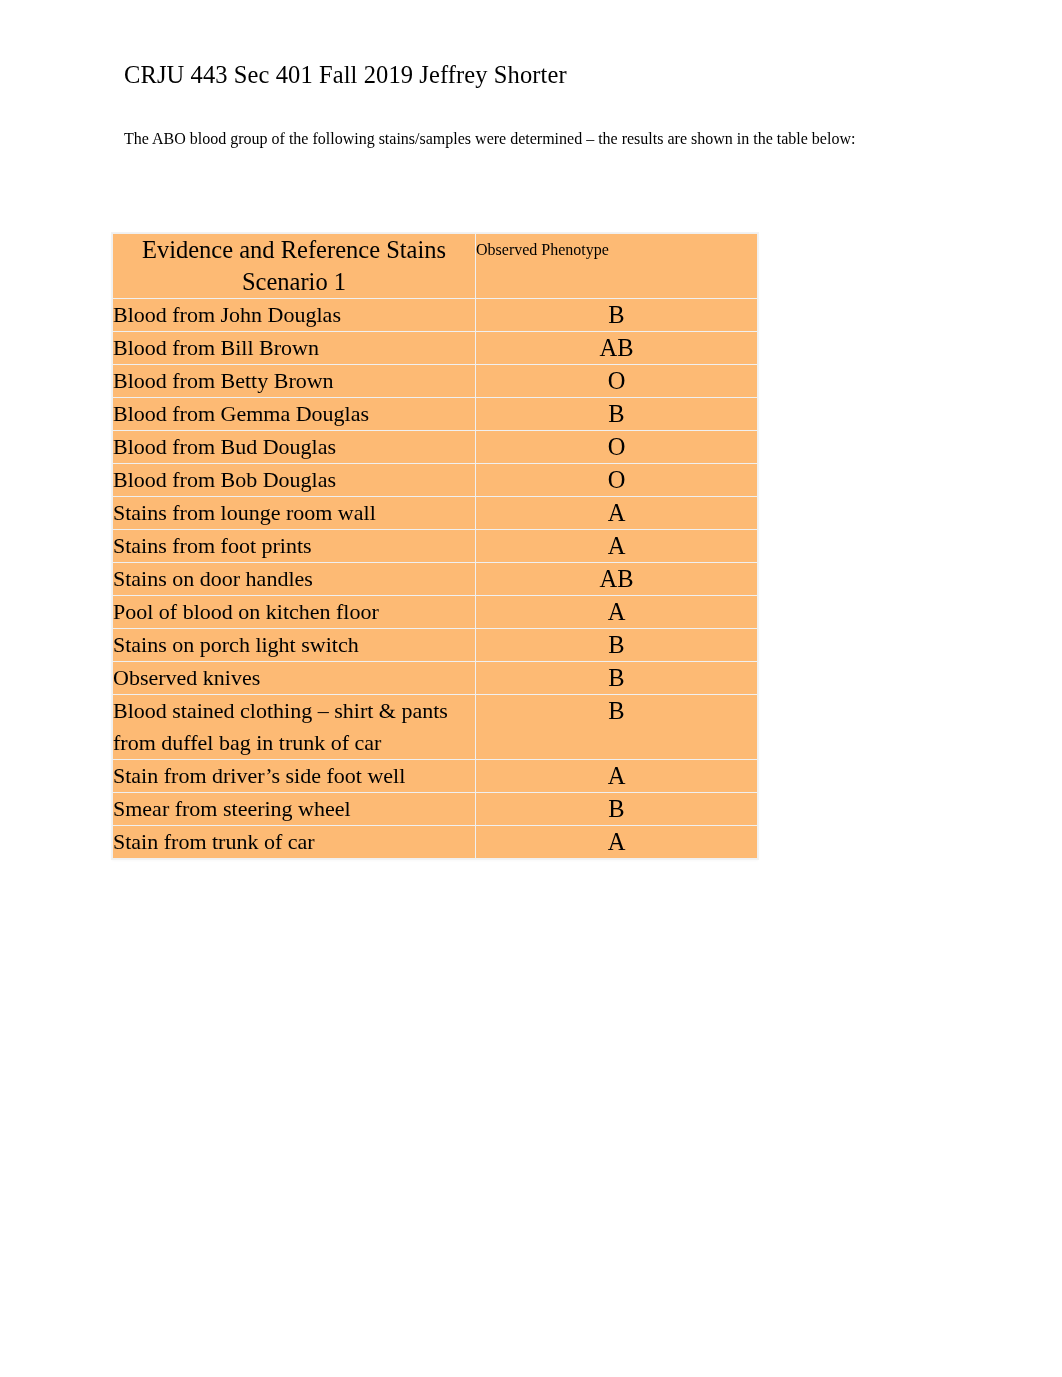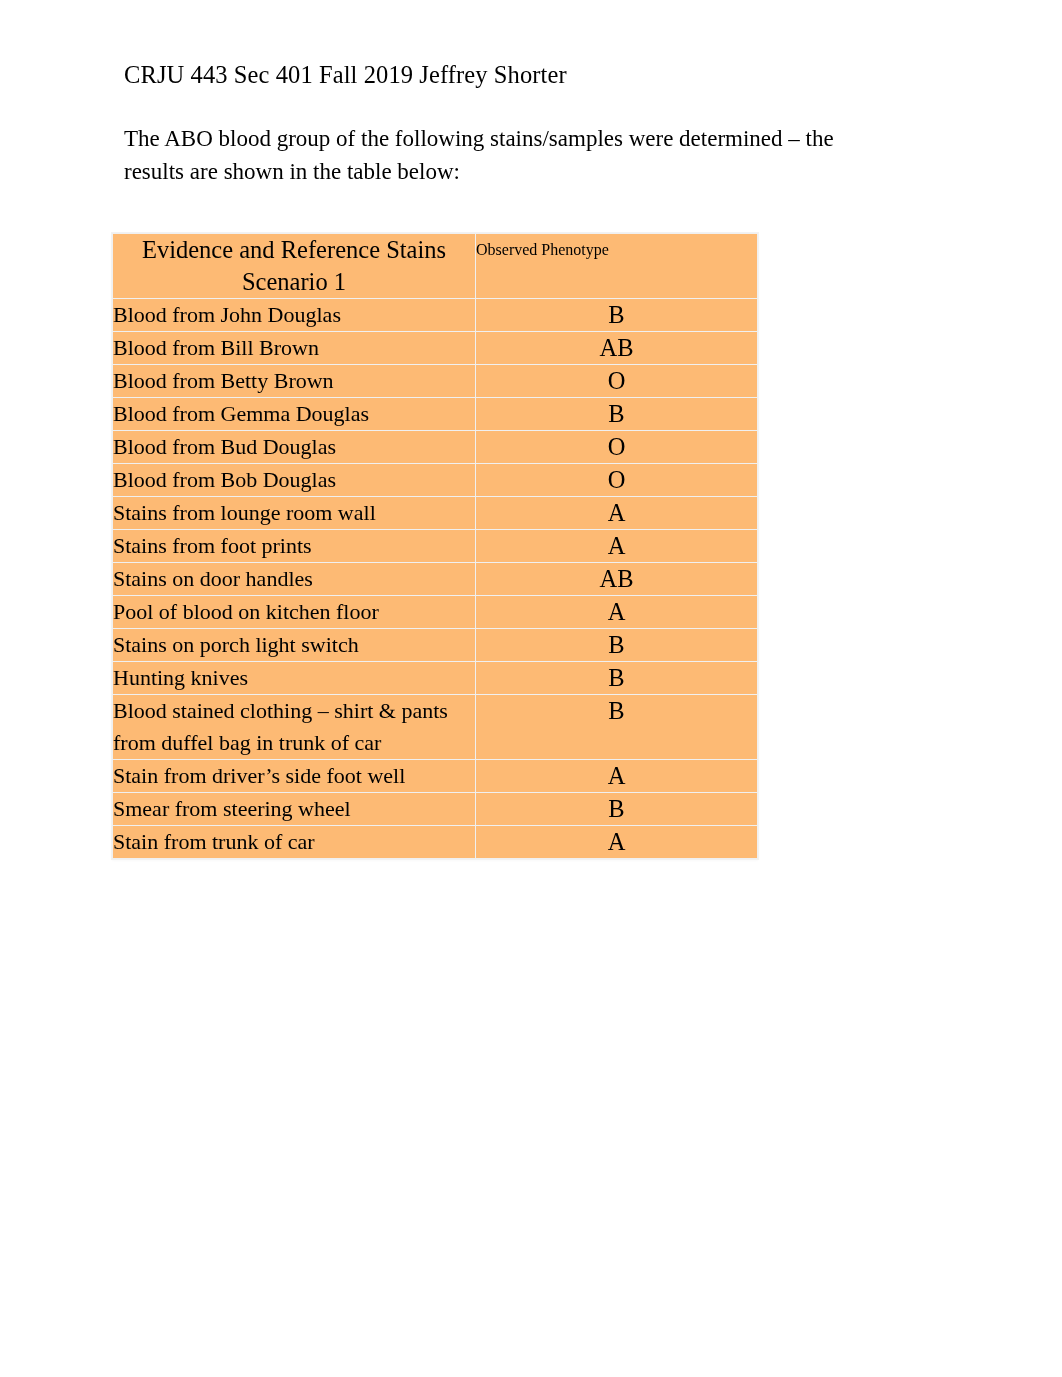--- a/index.html
+++ b/index.html
@@ -30,21 +30,21 @@
     line-height: 34px;
     letter-spacing: 0.1px;
     white-space: nowrap;
   }
 
   .intro {
     position: absolute;
     left: 124px;
     top: 122px;
     width: 760px;
-    font-size: 23px;
+    font-size: 16px;
     line-height: 33px;
   }
 
   
   .table-wrap {
     position: absolute;
     left: 112px;
     top: 233px;
     width: 645px;
   }
@@ -168,21 +168,21 @@
           </tr>
           <tr>
             <td class="cell-evidence">Pool of blood on kitchen floor</td>
             <td class="cell-pheno">A</td>
           </tr>
           <tr>
             <td class="cell-evidence">Stains on porch light switch</td>
             <td class="cell-pheno">B</td>
           </tr>
           <tr>
-            <td class="cell-evidence">Hunting knives</td>
+            <td class="cell-evidence">Observed knives</td>
             <td class="cell-pheno">B</td>
           </tr>
           <tr>
             <td class="cell-evidence multiline">Blood stained clothing – shirt &amp; pants from duffel bag in trunk of car</td>
             <td class="cell-pheno">B</td>
           </tr>
           <tr>
             <td class="cell-evidence">Stain from driver’s side foot well</td>
             <td class="cell-pheno">A</td>
           </tr>

